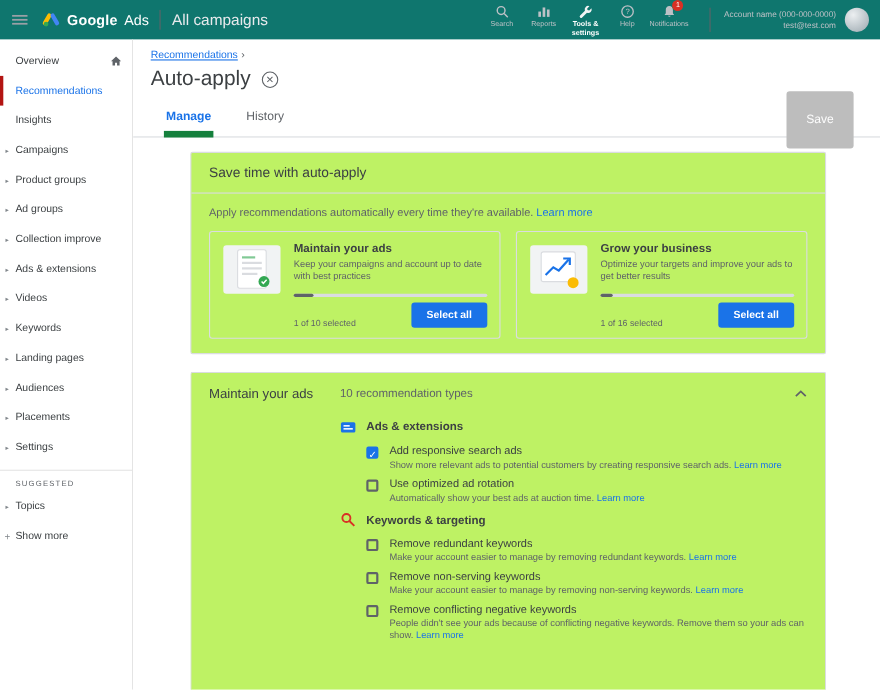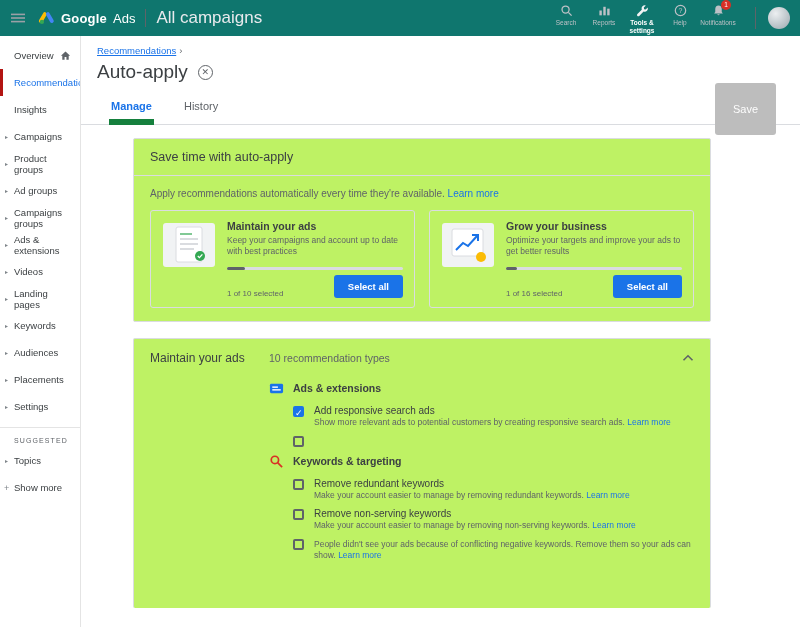--- a/index.html
+++ b/index.html
@@ -7,40 +7,40 @@
     font-family:"Liberation Sans", sans-serif; }
 
   
   .topbar { height:36px; background:#0f766e; display:flex; align-items:center;
     padding:0 10px; gap:10px; color:#e8eaed; }
   .hamburger { width:18px; height:18px; display:flex; align-items:center; cursor:pointer; }
   .brand { display:flex; align-items:center; gap:6px; cursor:pointer; }
   .brand-google { font-size:13px; font-weight:700; color:#fff; letter-spacing:.2px; }
   .brand-ads { font-size:13px; color:#fff; }
   .vdiv { width:1px; height:18px; background:#5f6368; }
-  .campaign-sel { font-size:17px; color:#e8eaed; cursor:pointer; }
+  .campaign-sel { font-size:14px; color:#e8eaed; cursor:pointer; }
   .topnav { margin-left:auto; display:flex; align-items:flex-start; }
   .topnav-item { width:38px; display:flex; flex-direction:column; align-items:center;
     gap:1px; padding-top:2px; color:#bdc1c6; cursor:pointer; }
   .tn-icon { position:relative; width:14px; height:14px; display:flex;
     align-items:center; justify-content:center; }
   .tn-label { font-size:6.5px; text-align:center; line-height:1.2; }
   .topnav-item.emph .tn-label { color:#fff; font-weight:700; }
   .badge { position:absolute; top:-4px; right:-6px; min-width:10px; height:10px;
     background:#d93025; color:#fff; border-radius:50%; font-size:6.5px;
     line-height:10px; text-align:center; padding:0 1px; }
   .account { display:flex; align-items:center; gap:8px; margin-left:8px;
     padding-left:12px; border-left:1px solid #5f6368; cursor:pointer; }
   .account-text { text-align:right; font-size:7.5px; color:#bdc1c6; line-height:1.4; }
   .avatar { width:22px; height:22px; border-radius:50%;
     background:radial-gradient(circle at 35% 30%, #eceff1, #9aa7ae); }
 
   
   .layout { display:flex; height:591px; }
-  .sidebar { width:81px; flex-shrink:0; background:#fff;
+  .sidebar { width:121px; flex-shrink:0; background:#fff;
     border-right:1px solid #e4e4e4; padding-top:6px; overflow:hidden; }
   .nav-item { position:relative; display:flex; align-items:center; height:27px;
     padding:0 9px 0 14px; font-size:9.5px; color:#3c4043; cursor:pointer; }
   .nav-item .arrow { position:absolute; left:5px; font-size:6px; color:#80868b; }
   .nav-item.active { border-left:3px solid #b31412; padding-left:11px; color:#1a73e8; }
   .nav-item .home { margin-left:auto; display:flex; }
   .sidebar-divider { height:1px; background:#e4e4e4; margin:7px 0 2px; }
   .suggested { font-size:7px; letter-spacing:1.1px; color:#5f6368; padding:7px 0 3px 14px; }
 
   .main { flex:1; position:relative; overflow:hidden; background:#fff; }
@@ -168,20 +168,24 @@
             <path d="M7 1.6 c-2.3 0-3.5 1.7-3.5 3.8 v3.2 L2.3 10.3 h9.4 L10.5 8.6 V5.4 c0-2.1-1.2-3.8-3.5-3.8 Z" fill="#bdc1c6"></path>
             <path d="M5.7 11.1 a1.35 1.35 0 0 0 2.6 0 Z" fill="#bdc1c6"></path>
           </svg>
         <span class="badge">1</span>
       </span>
       <span class="tn-label">Notifications</span>
     </div>
   </nav>
 
   <div class="account">
+    <div class="account-text">
+      <div>Account name (000-000-0000)</div>
+      <div>test@test.com</div>
+    </div>
     <div class="avatar"></div>
   </div>
 </header>
 
 <div class="layout">
 
   <nav class="sidebar">
     <div>
         <div class="nav-item">
           <span class="nav-label">Overview</span>
@@ -204,37 +208,37 @@
         <div class="nav-item">
           <span class="arrow">▸</span>
           <span class="nav-label">Product groups</span>
         </div>
         <div class="nav-item">
           <span class="arrow">▸</span>
           <span class="nav-label">Ad groups</span>
         </div>
         <div class="nav-item">
           <span class="arrow">▸</span>
-          <span class="nav-label">Campaigns groups</span>
+          <span class="nav-label">Collection improve</span>
         </div>
         <div class="nav-item">
           <span class="arrow">▸</span>
           <span class="nav-label">Ads &amp; extensions</span>
         </div>
         <div class="nav-item">
           <span class="arrow">▸</span>
           <span class="nav-label">Videos</span>
         </div>
         <div class="nav-item">
           <span class="arrow">▸</span>
+          <span class="nav-label">Keywords</span>
+        </div>
+        <div class="nav-item">
+          <span class="arrow">▸</span>
           <span class="nav-label">Landing pages</span>
-        </div>
-        <div class="nav-item">
-          <span class="arrow">▸</span>
-          <span class="nav-label">Keywords</span>
         </div>
         <div class="nav-item">
           <span class="arrow">▸</span>
           <span class="nav-label">Audiences</span>
         </div>
         <div class="nav-item">
           <span class="arrow">▸</span>
           <span class="nav-label">Placements</span>
         </div>
         <div class="nav-item">
@@ -359,20 +363,24 @@
             <div class="group-items">
               <div class="rec-item">
                 <span class="checkbox checked">✓</span>
                 <div class="rec-text">
                   <div class="rec-label">Add responsive search ads</div>
                   <div class="rec-desc"><span class="d">Show more relevant ads to potential customers by creating responsive search ads.</span> <a class="link">Learn more</a></div>
                 </div>
               </div>
               <div class="rec-item">
                 <span class="checkbox"></span>
+                <div class="rec-text">
+                  <div class="rec-label">Use optimized ad rotation</div>
+                  <div class="rec-desc"><span class="d">Automatically show your best ads at auction time.</span> <a class="link">Learn more</a></div>
+                </div>
               </div>
             </div>
             <div class="group-header">
               <span class="group-icon">
                 <svg viewBox="0 0 16 16">
                   <circle cx="6.3" cy="6.3" r="3.9" fill="none" stroke="#d93025" stroke-width="1.8"></circle>
                   <line x1="9.2" y1="9.2" x2="14" y2="14" stroke="#d93025" stroke-width="1.8"></line>
                 </svg>
               </span>
               <span class="group-name">Keywords &amp; targeting</span>
@@ -388,20 +396,21 @@
               <div class="rec-item">
                 <span class="checkbox"></span>
                 <div class="rec-text">
                   <div class="rec-label">Remove non-serving keywords</div>
                   <div class="rec-desc"><span class="d">Make your account easier to manage by removing non-serving keywords.</span> <a class="link">Learn more</a></div>
                 </div>
               </div>
               <div class="rec-item">
                 <span class="checkbox"></span>
                 <div class="rec-text">
+                  <div class="rec-label">Remove conflicting negative keywords</div>
                   <div class="rec-desc"><span class="d">People didn't see your ads because of conflicting negative keywords. Remove them so your ads can show.</span> <a class="link">Learn more</a></div>
                 </div>
               </div>
             </div>
           </div>
       </section>
     </div>
   </main>
 </div>
 

